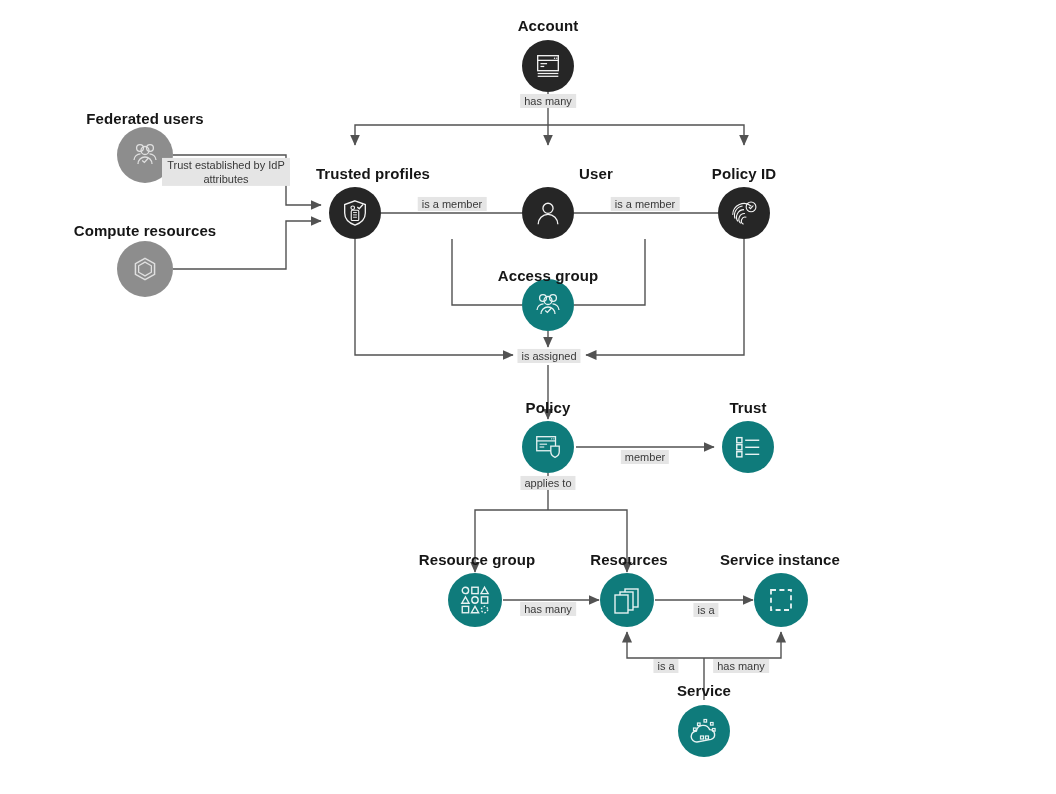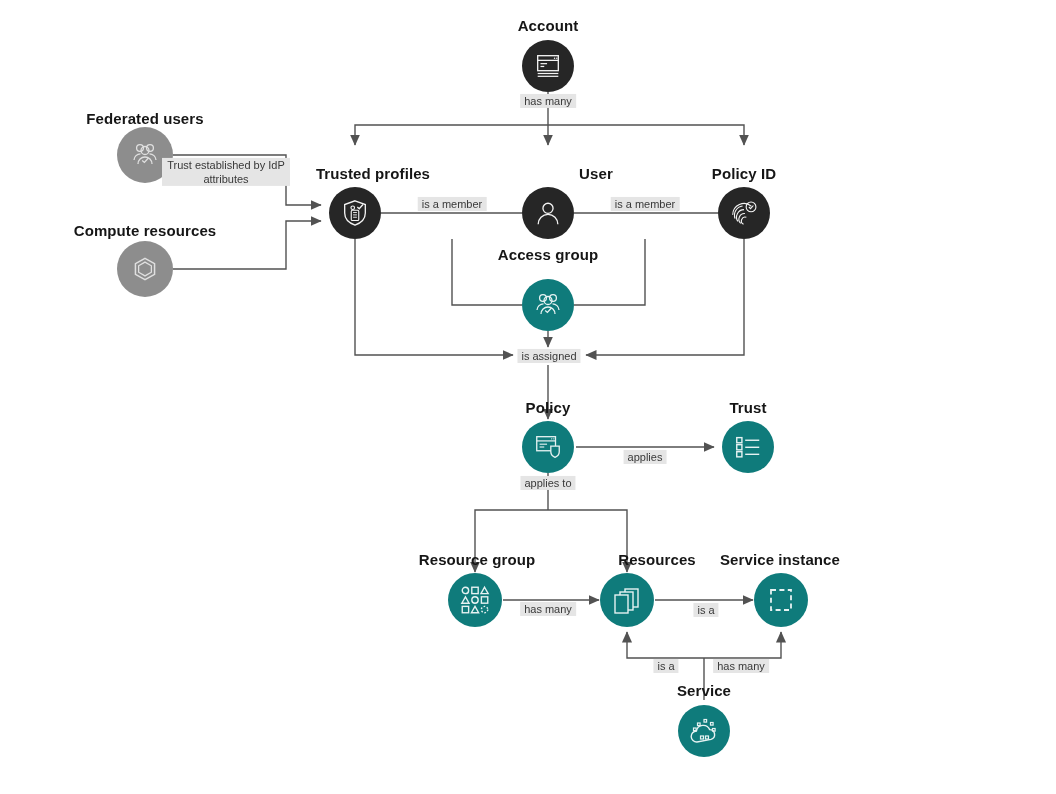--- a/index.html
+++ b/index.html
@@ -140,21 +140,21 @@
         <circle cx="11" cy="9" r="3.4"></circle>
           <circle cx="21" cy="9" r="3.4"></circle>
         <circle cx="16" cy="11.5" r="4"></circle>
         <path d="M5,21 a6.5,6.5 0 0 1 6.5,-6.2"></path>
         <path d="M27,21 a6.5,6.5 0 0 0 -6.5,-6.2"></path>
         <path d="M9,25 a7,7 0 0 1 14,0"></path>
         <path d="M13.2,21.4 L15.4,23.4 L19.2,19.2"></path>
       </g>
     </svg>
   </div>
-  <div class="nlabel" style="left:548px;top:254px;">Access group</div>
+  <div class="nlabel" style="left:548px;top:275px;">Access group</div>
 
   <div class="node" style="left:548px;top:447px;width:52px;height:52px;background:#0f7b7b;">
     <svg width="30" height="30" viewBox="0 0 32 32">
       <rect x="4" y="5" width="20" height="15" fill="none" stroke="#e6f2f2" stroke-width="1.4"></rect>
       <line x1="4" y1="9.5" x2="24" y2="9.5" stroke="#e6f2f2" stroke-width="1.3"></line>
       <circle cx="20" cy="7.3" r="0.75" fill="#e6f2f2"></circle>
         <circle cx="22.2" cy="7.3" r="0.75" fill="#e6f2f2"></circle>
       <line x1="7" y1="13" x2="15" y2="13" stroke="#e6f2f2" stroke-width="1.2"></line>
       <line x1="7" y1="16" x2="12" y2="16" stroke="#e6f2f2" stroke-width="1.2"></line>
       <path d="M19,15 h9 v6 c0,4 -4.5,6 -4.5,6 C23.5,27 19,25 19,21 z" fill="#0f7b7b" stroke="#e6f2f2" stroke-width="1.4"></path>
@@ -195,21 +195,21 @@
 
   <div class="node" style="left:627px;top:600px;width:54px;height:54px;background:#0f7b7b;">
     <svg width="32" height="32" viewBox="0 0 32 32">
       <g fill="#0f7b7b" stroke="#e6f2f2" stroke-width="1.4">
         <rect x="14" y="5" width="13" height="18"></rect>
         <rect x="9" y="8" width="13" height="18"></rect>
         <rect x="4" y="11" width="13" height="18"></rect>
       </g>
     </svg>
   </div>
-  <div class="nlabel" style="left:629px;top:559px;margin-left:28px;">Resources</div>
+  <div class="nlabel" style="left:629px;top:559px;">Resources</div>
 
   <div class="node" style="left:781px;top:600px;width:54px;height:54px;background:#0f7b7b;">
     <svg width="32" height="32" viewBox="0 0 32 32">
       <rect x="6" y="6" width="20" height="20" fill="none" stroke="#e6f2f2" stroke-width="1.8" stroke-dasharray="5 3.4"></rect>
     </svg>
   </div>
   <div class="nlabel" style="left:780px;top:559px;">Service instance</div>
 
   <div class="node" style="left:704px;top:731px;width:52px;height:52px;background:#0f7b7b;">
     <svg width="32" height="32" viewBox="0 0 32 32">
@@ -225,20 +225,20 @@
       </g>
     </svg>
   </div>
   <div class="nlabel" style="left:704px;top:690px;text-align:right;">Service</div>
 
   <div class="elabel bg-white-pad" style="left:548px;top:101px;">has many</div>
   <div class="elabel two bg-white-pad" style="left:226px;top:172px;">Trust established by IdP attributes</div>
   <div class="elabel bg-white-pad" style="left:452px;top:204px;">is a member</div>
   <div class="elabel bg-white-pad" style="left:645px;top:204px;">is a member</div>
   <div class="elabel bg-white-pad" style="left:549px;top:356px;">is assigned</div>
-  <div class="elabel bg-white-pad" style="left:645px;top:457px;">applies</div>
+  <div class="elabel bg-white-pad" style="left:645px;top:457px;">member</div>
   <div class="elabel bg-white-pad" style="left:548px;top:483px;">applies to</div>
   <div class="elabel bg-white-pad" style="left:548px;top:609px;">has many</div>
   <div class="elabel bg-white-pad" style="left:706px;top:610px;">is a</div>
   <div class="elabel bg-white-pad" style="left:666px;top:666px;">is a</div>
   <div class="elabel bg-white-pad" style="left:741px;top:666px;">has many</div>
 
 </div>
 
 </body></html>

